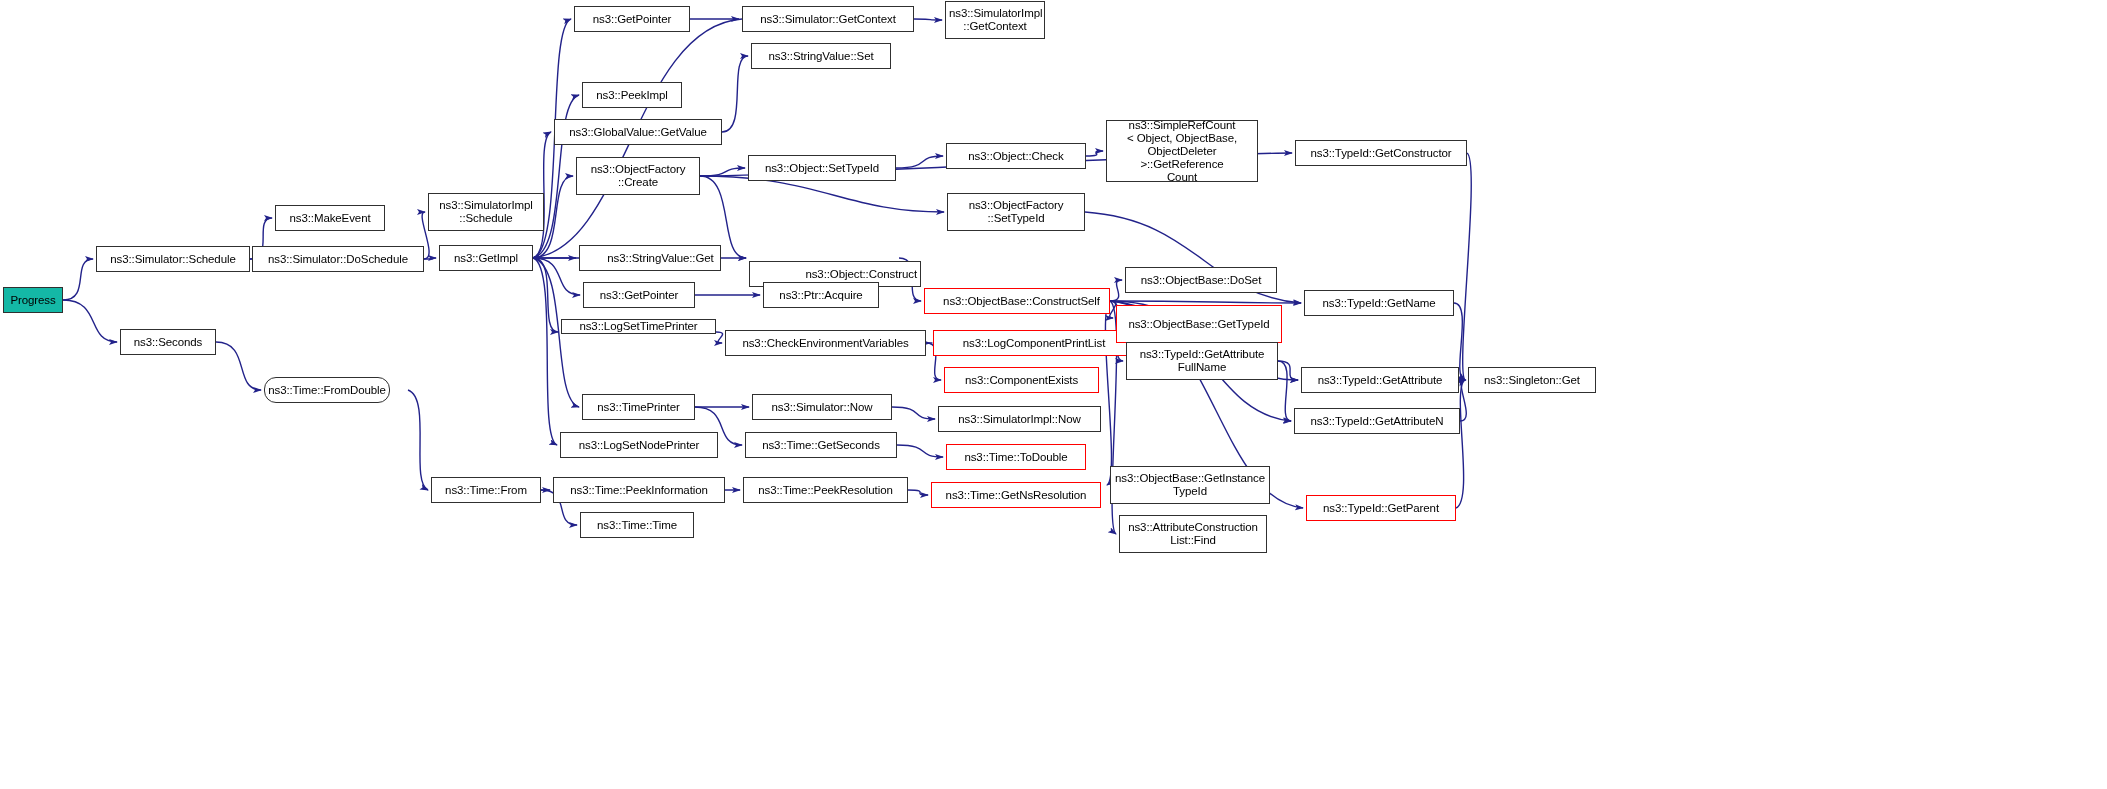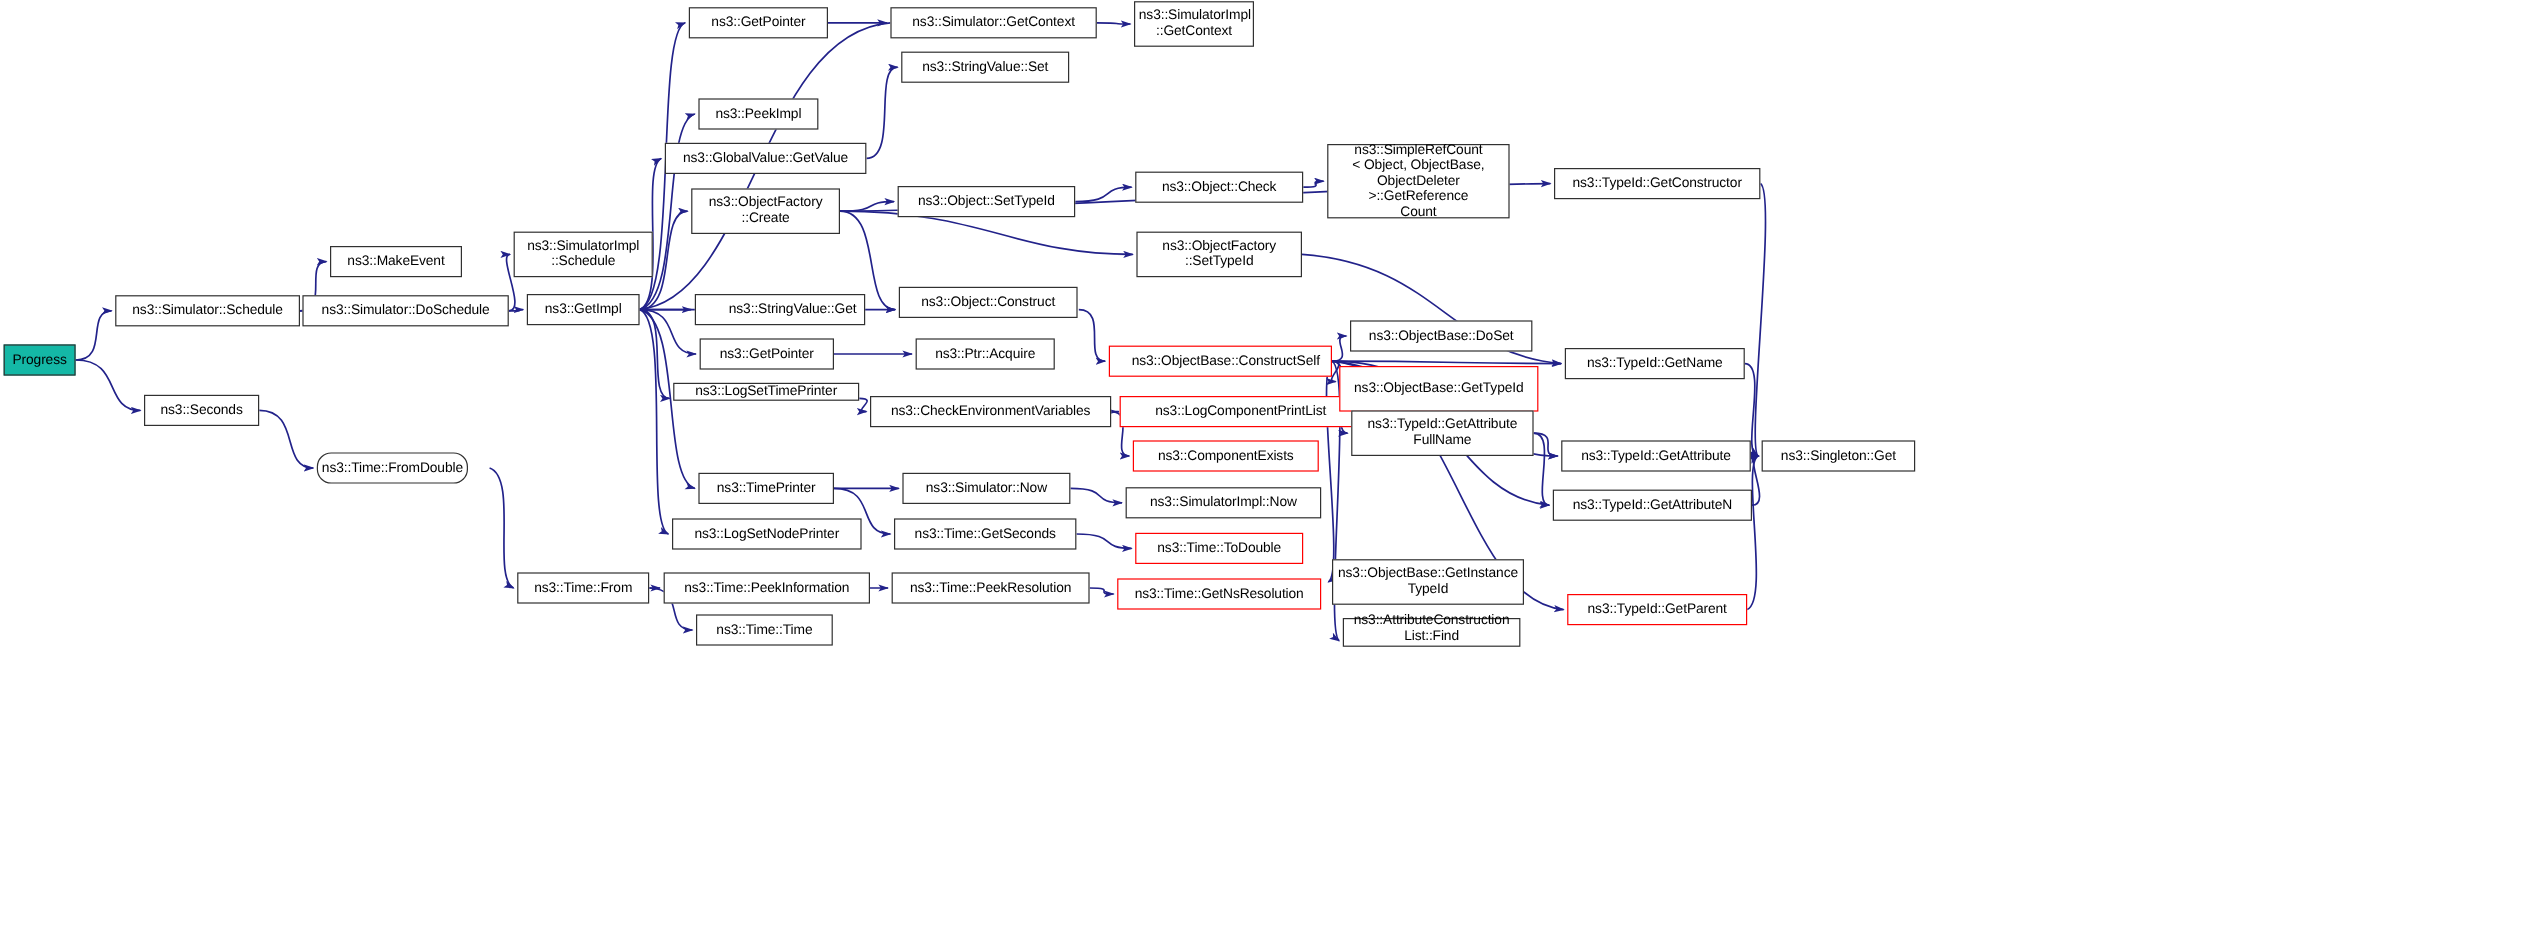--- a/index.html
+++ b/index.html
@@ -142,21 +142,21 @@
       <div class="node" style="left: 579px; top: 245px; width: 142px; height: 26px; padding-left: 24px;"><span class="lbl">ns3::StringValue::Get</span></div>
       <div class="node" style="left: 583px; top: 282px; width: 112px; height: 26px;"><span class="lbl">ns3::GetPointer</span></div>
       <div class="node" style="left: 561px; top: 319px; width: 155px; height: 15px;"><span class="lbl">ns3::LogSetTimePrinter</span></div>
       <div class="node" style="left: 582px; top: 394px; width: 113px; height: 26px;"><span class="lbl">ns3::TimePrinter</span></div>
       <div class="node" style="left: 560px; top: 432px; width: 158px; height: 26px;"><span class="lbl">ns3::LogSetNodePrinter</span></div>
       <div class="node" style="left: 553px; top: 477px; width: 172px; height: 26px;"><span class="lbl">ns3::Time::PeekInformation</span></div>
       <div class="node" style="left: 580px; top: 512px; width: 114px; height: 26px;"><span class="lbl">ns3::Time::Time</span></div>
       <div class="node" style="left: 742px; top: 6px; width: 172px; height: 26px;"><span class="lbl">ns3::Simulator::GetContext</span></div>
       <div class="node" style="left: 751px; top: 43px; width: 140px; height: 26px;"><span class="lbl">ns3::StringValue::Set</span></div>
       <div class="node" style="left: 748px; top: 155px; width: 148px; height: 26px;"><span class="lbl">ns3::Object::SetTypeId</span></div>
-      <div class="node" style="left: 749px; top: 239px; width: 149px; height: 26px;"><span class="lbl">ns3::Object::Construct</span></div>
+      <div class="node" style="left: 749px; top: 261px; width: 172px; height: 26px; text-align: right;"><span class="lbl">ns3::Object::Construct</span></div>
       <div class="node" style="left: 763px; top: 282px; width: 116px; height: 26px;"><span class="lbl">ns3::Ptr::Acquire</span></div>
       <div class="node" style="left: 725px; top: 330px; width: 201px; height: 26px;"><span class="lbl">ns3::CheckEnvironmentVariables</span></div>
       <div class="node" style="left: 752px; top: 394px; width: 140px; height: 26px;"><span class="lbl">ns3::Simulator::Now</span></div>
       <div class="node" style="left: 745px; top: 432px; width: 152px; height: 26px;"><span class="lbl">ns3::Time::GetSeconds</span></div>
       <div class="node" style="left: 743px; top: 477px; width: 165px; height: 26px;"><span class="lbl">ns3::Time::PeekResolution</span></div>
       <div class="node" style="left: 946px; top: 143px; width: 140px; height: 26px;"><span class="lbl">ns3::Object::Check</span></div>
       <div class="node" style="left: 947px; top: 193px; width: 138px; height: 38px;"><span class="lbl">ns3::ObjectFactory
 ::SetTypeId</span></div>
       <div class="node red" style="left: 924px; top: 288px; width: 186px; height: 26px; padding-left: 12px;"><span class="lbl">ns3::ObjectBase::ConstructSelf</span></div>
       <div class="node red" style="left: 933px; top: 330px; width: 202px; height: 26px;"><span class="lbl">ns3::LogComponentPrintList</span></div>
@@ -169,21 +169,21 @@
       <div class="node" style="left: 1106px; top: 120px; width: 152px; height: 62px;"><span class="lbl">ns3::SimpleRefCount
 &lt; Object, ObjectBase,
  ObjectDeleter &gt;::GetReference
 Count</span></div>
       <div class="node" style="left: 1125px; top: 267px; width: 152px; height: 26px;"><span class="lbl">ns3::ObjectBase::DoSet</span></div>
       <div class="node red" style="left: 1116px; top: 305px; width: 166px; height: 38px; justify-content: center;"><span class="lbl">ns3::ObjectBase::GetTypeId</span></div>
       <div class="node" style="left: 1126px; top: 342px; width: 152px; height: 38px;"><span class="lbl">ns3::TypeId::GetAttribute
 FullName</span></div>
       <div class="node" style="left: 1110px; top: 466px; width: 160px; height: 38px;"><span class="lbl">ns3::ObjectBase::GetInstance
 TypeId</span></div>
-      <div class="node" style="left: 1119px; top: 515px; width: 148px; height: 24px; align-items: flex-end;"><span class="lbl">ns3::AttributeConstruction
+      <div class="node" style="left: 1119px; top: 515px; width: 148px; height: 38px;"><span class="lbl">ns3::AttributeConstruction
 List::Find</span></div>
       <div class="node" style="left: 1295px; top: 140px; width: 172px; height: 26px;"><span class="lbl">ns3::TypeId::GetConstructor</span></div>
       <div class="node" style="left: 1304px; top: 290px; width: 150px; height: 26px;"><span class="lbl">ns3::TypeId::GetName</span></div>
       <div class="node" style="left: 1301px; top: 367px; width: 158px; height: 26px;"><span class="lbl">ns3::TypeId::GetAttribute</span></div>
       <div class="node" style="left: 1294px; top: 408px; width: 166px; height: 26px;"><span class="lbl">ns3::TypeId::GetAttributeN</span></div>
       <div class="node red" style="left: 1306px; top: 495px; width: 150px; height: 26px;"><span class="lbl">ns3::TypeId::GetParent</span></div>
       <div class="node" style="left: 1468px; top: 367px; width: 128px; height: 26px;"><span class="lbl">ns3::Singleton::Get</span></div>
     </div>
 </div>
 

